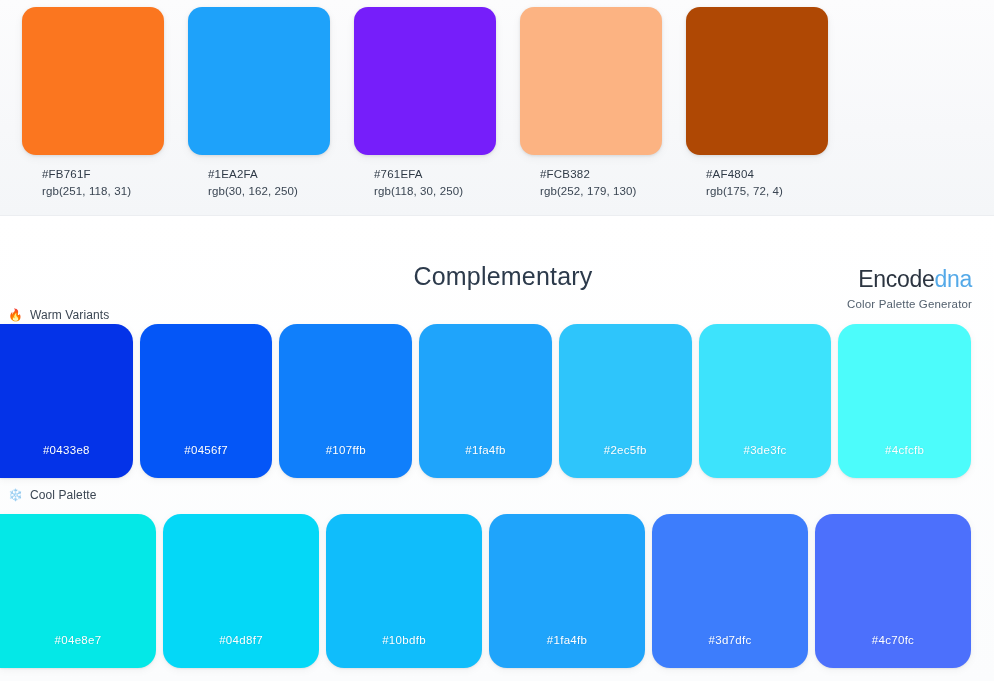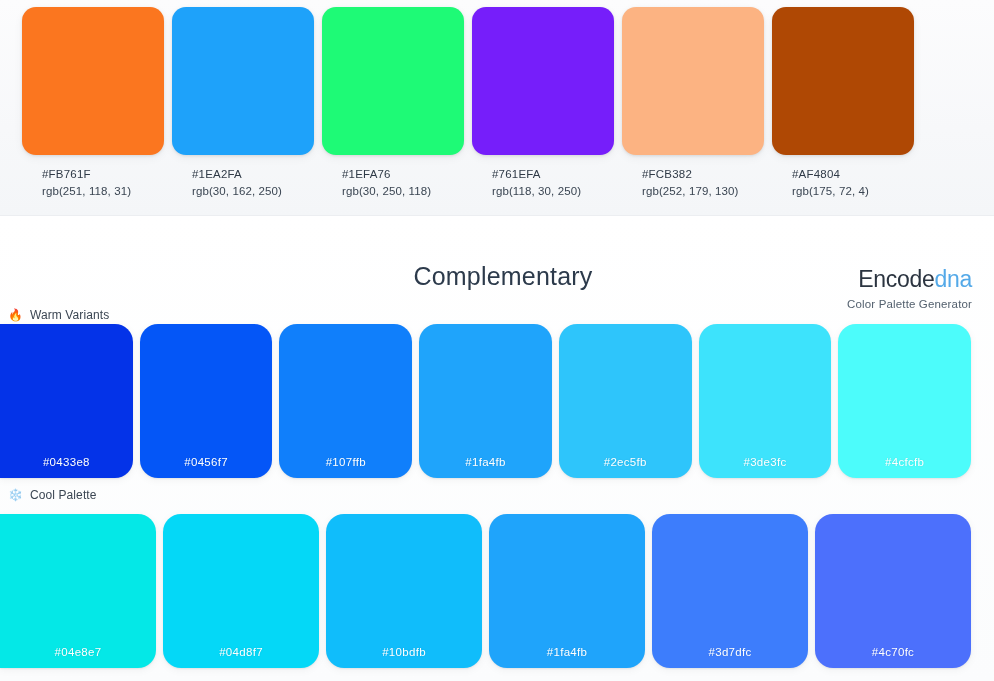--- a/index.html
+++ b/index.html
@@ -27,21 +27,21 @@
     border-bottom: 1px solid #eceef1;
   }
 
   #base-swatch-row {
     position: absolute;
     left: 22px;
     top: 7px;
     width: 950px;
     height: 200px;
     display: flex;
-    gap: 8px;
+    gap: 24px;
   }
 
   .base-swatch-cell {
     width: 142px;
     display: flex;
     flex-direction: column;
   }
 
   .base-swatch-chip {
     width: 142px;
@@ -162,21 +162,21 @@
 
   .variant-tile:first-child {
     border-top-left-radius: 0;
     border-bottom-left-radius: 0;
   }
 
   .variant-hex {
     position: absolute;
     left: 0;
     right: 0;
-    bottom: 10px;
+    bottom: 22px;
     text-align: center;
     font-size: 11.5px;
     color: #ffffff;
     letter-spacing: 0.3px;
     text-shadow: 0 0 2px rgba(0,0,0,0.12);
   }
 </style>
 </head>
 <body>
 
@@ -187,27 +187,20 @@
         <div class="base-swatch-meta">
           <div class="base-hex">#FB761F</div>
           <div class="base-rgb">rgb(251, 118, 31)</div>
         </div>
       </div>
       <div class="base-swatch-cell">
         <div class="base-swatch-chip" style="background: rgb(30, 162, 250);"></div>
         <div class="base-swatch-meta">
           <div class="base-hex">#1EA2FA</div>
           <div class="base-rgb">rgb(30, 162, 250)</div>
-        </div>
-      </div>
-      <div class="base-swatch-cell">
-        <div class="base-swatch-chip" style="background: rgb(30, 250, 118);"></div>
-        <div class="base-swatch-meta">
-          <div class="base-hex">#1EFA76</div>
-          <div class="base-rgb">rgb(30, 250, 118)</div>
         </div>
       </div>
       <div class="base-swatch-cell">
         <div class="base-swatch-chip" style="background: rgb(118, 30, 250);"></div>
         <div class="base-swatch-meta">
           <div class="base-hex">#761EFA</div>
           <div class="base-rgb">rgb(118, 30, 250)</div>
         </div>
       </div>
       <div class="base-swatch-cell">

